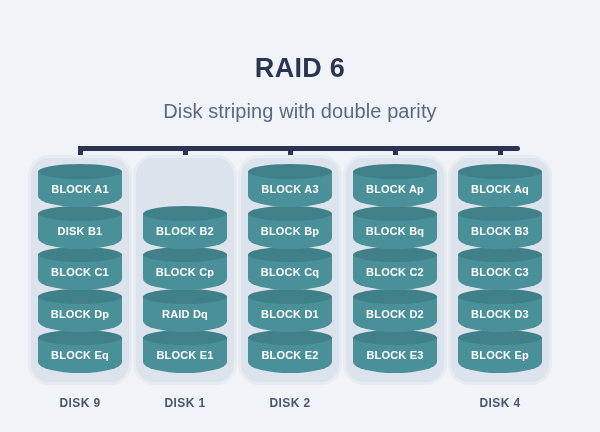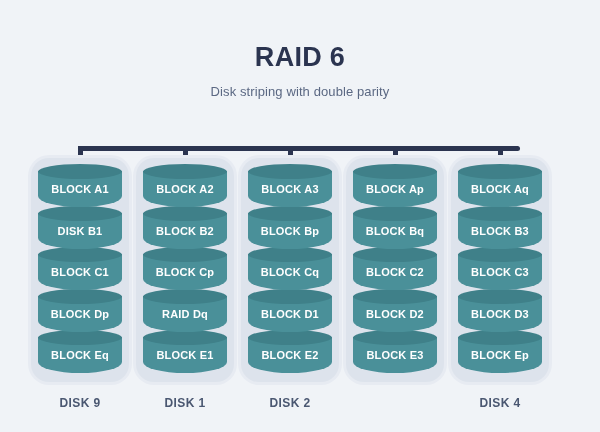--- a/index.html
+++ b/index.html
@@ -23,24 +23,24 @@
     width: 600px;
     text-align: center;
     padding-top: 38px;
   }
   .title {
     font-size: 27px;
     font-weight: bold;
     color: #2b3450;
     letter-spacing: 0.3px;
     line-height: 1.1;
-    margin: 5px;
+    margin: 16px;
   }
   .subtitle {
-    font-size: 13px;
+    font-size: 20px;
     color: #5b6883;
     margin-top: 11px;
     letter-spacing: 0.1px;
   }
 
   
   .bus {
     position: absolute;
     left: 78px;
     top: 138px;
@@ -185,25 +185,20 @@
               <div class="cyl-top"></div>
               <div class="cyl-label">BLOCK Eq</div>
             </div>
           </div>
         </div>
         <div class="disk-label">DISK 9</div>
       </div>
       <div class="disk-col" style="left: 133px;">
         <div class="casing">
           <div class="cyl-stack">
-            <div class="cyl" style="top: 0px; z-index: 10;">
-              <div class="cyl-body"></div>
-              <div class="cyl-top"></div>
-              <div class="cyl-label">BLOCK A2</div>
-            </div>
             <div class="cyl" style="top: 41.5px; z-index: 9;">
               <div class="cyl-body"></div>
               <div class="cyl-top"></div>
               <div class="cyl-label">BLOCK B2</div>
             </div>
             <div class="cyl" style="top: 83px; z-index: 8;">
               <div class="cyl-body"></div>
               <div class="cyl-top"></div>
               <div class="cyl-label">BLOCK Cp</div>
             </div>

